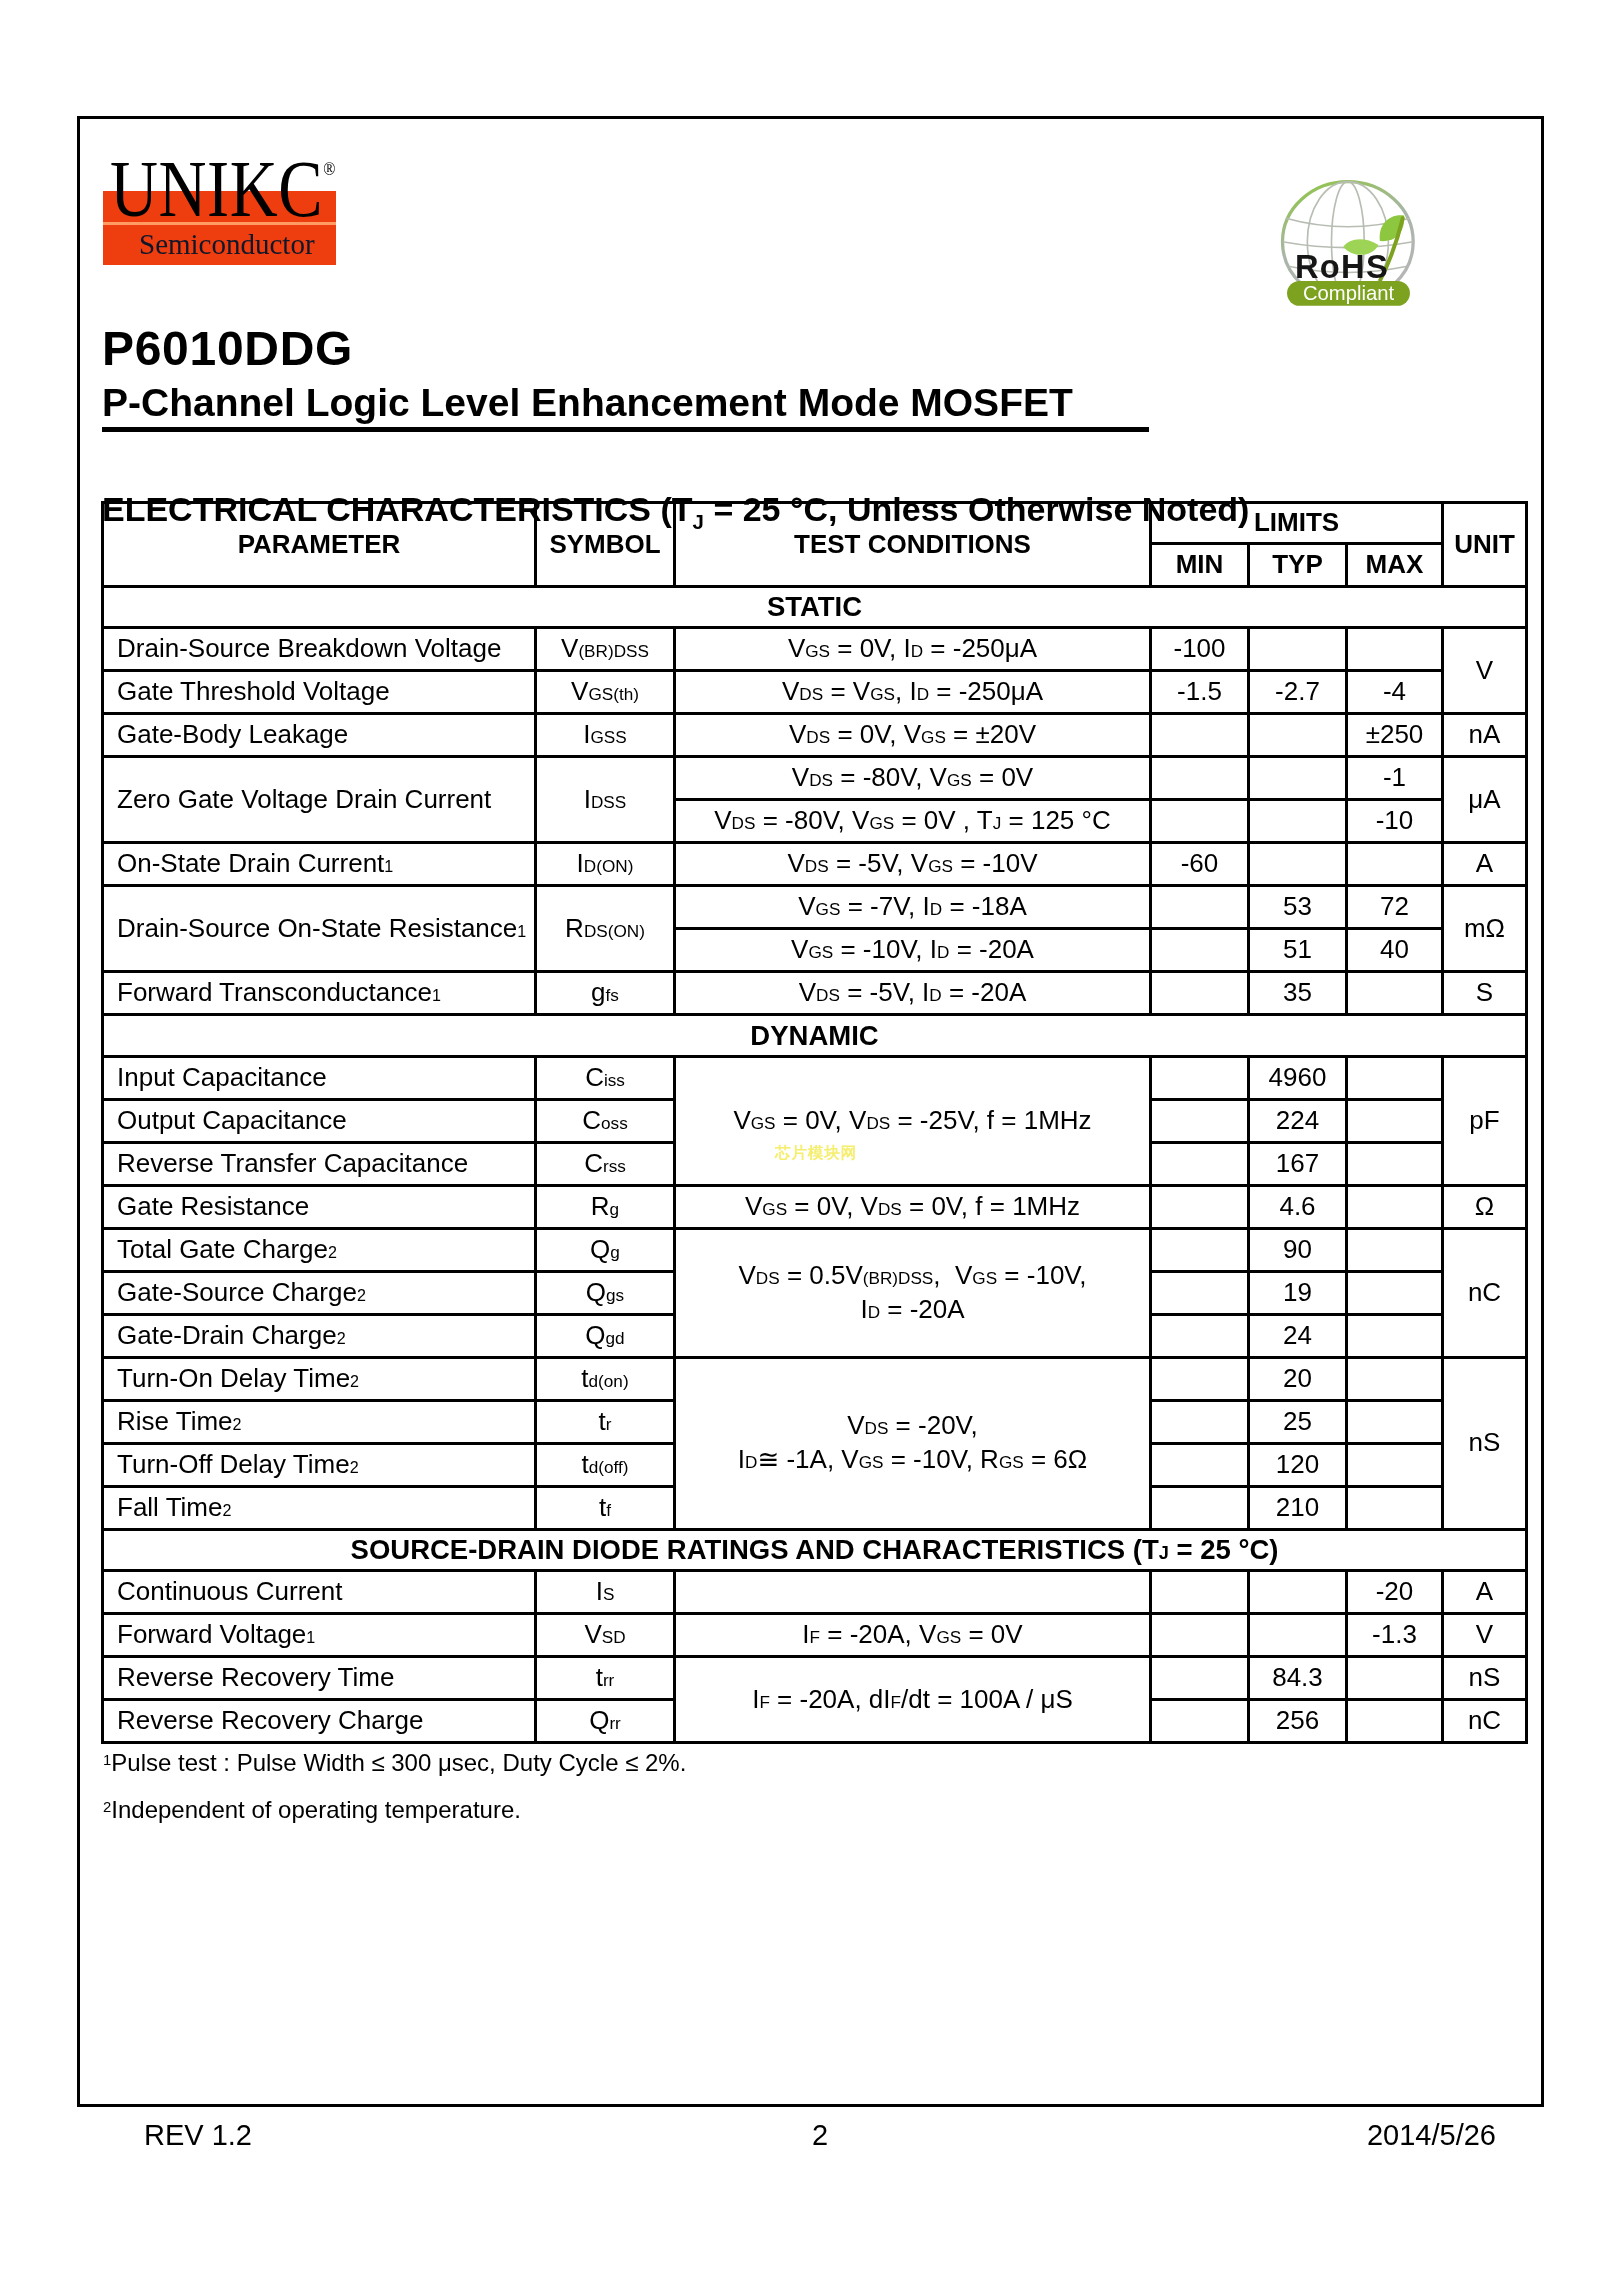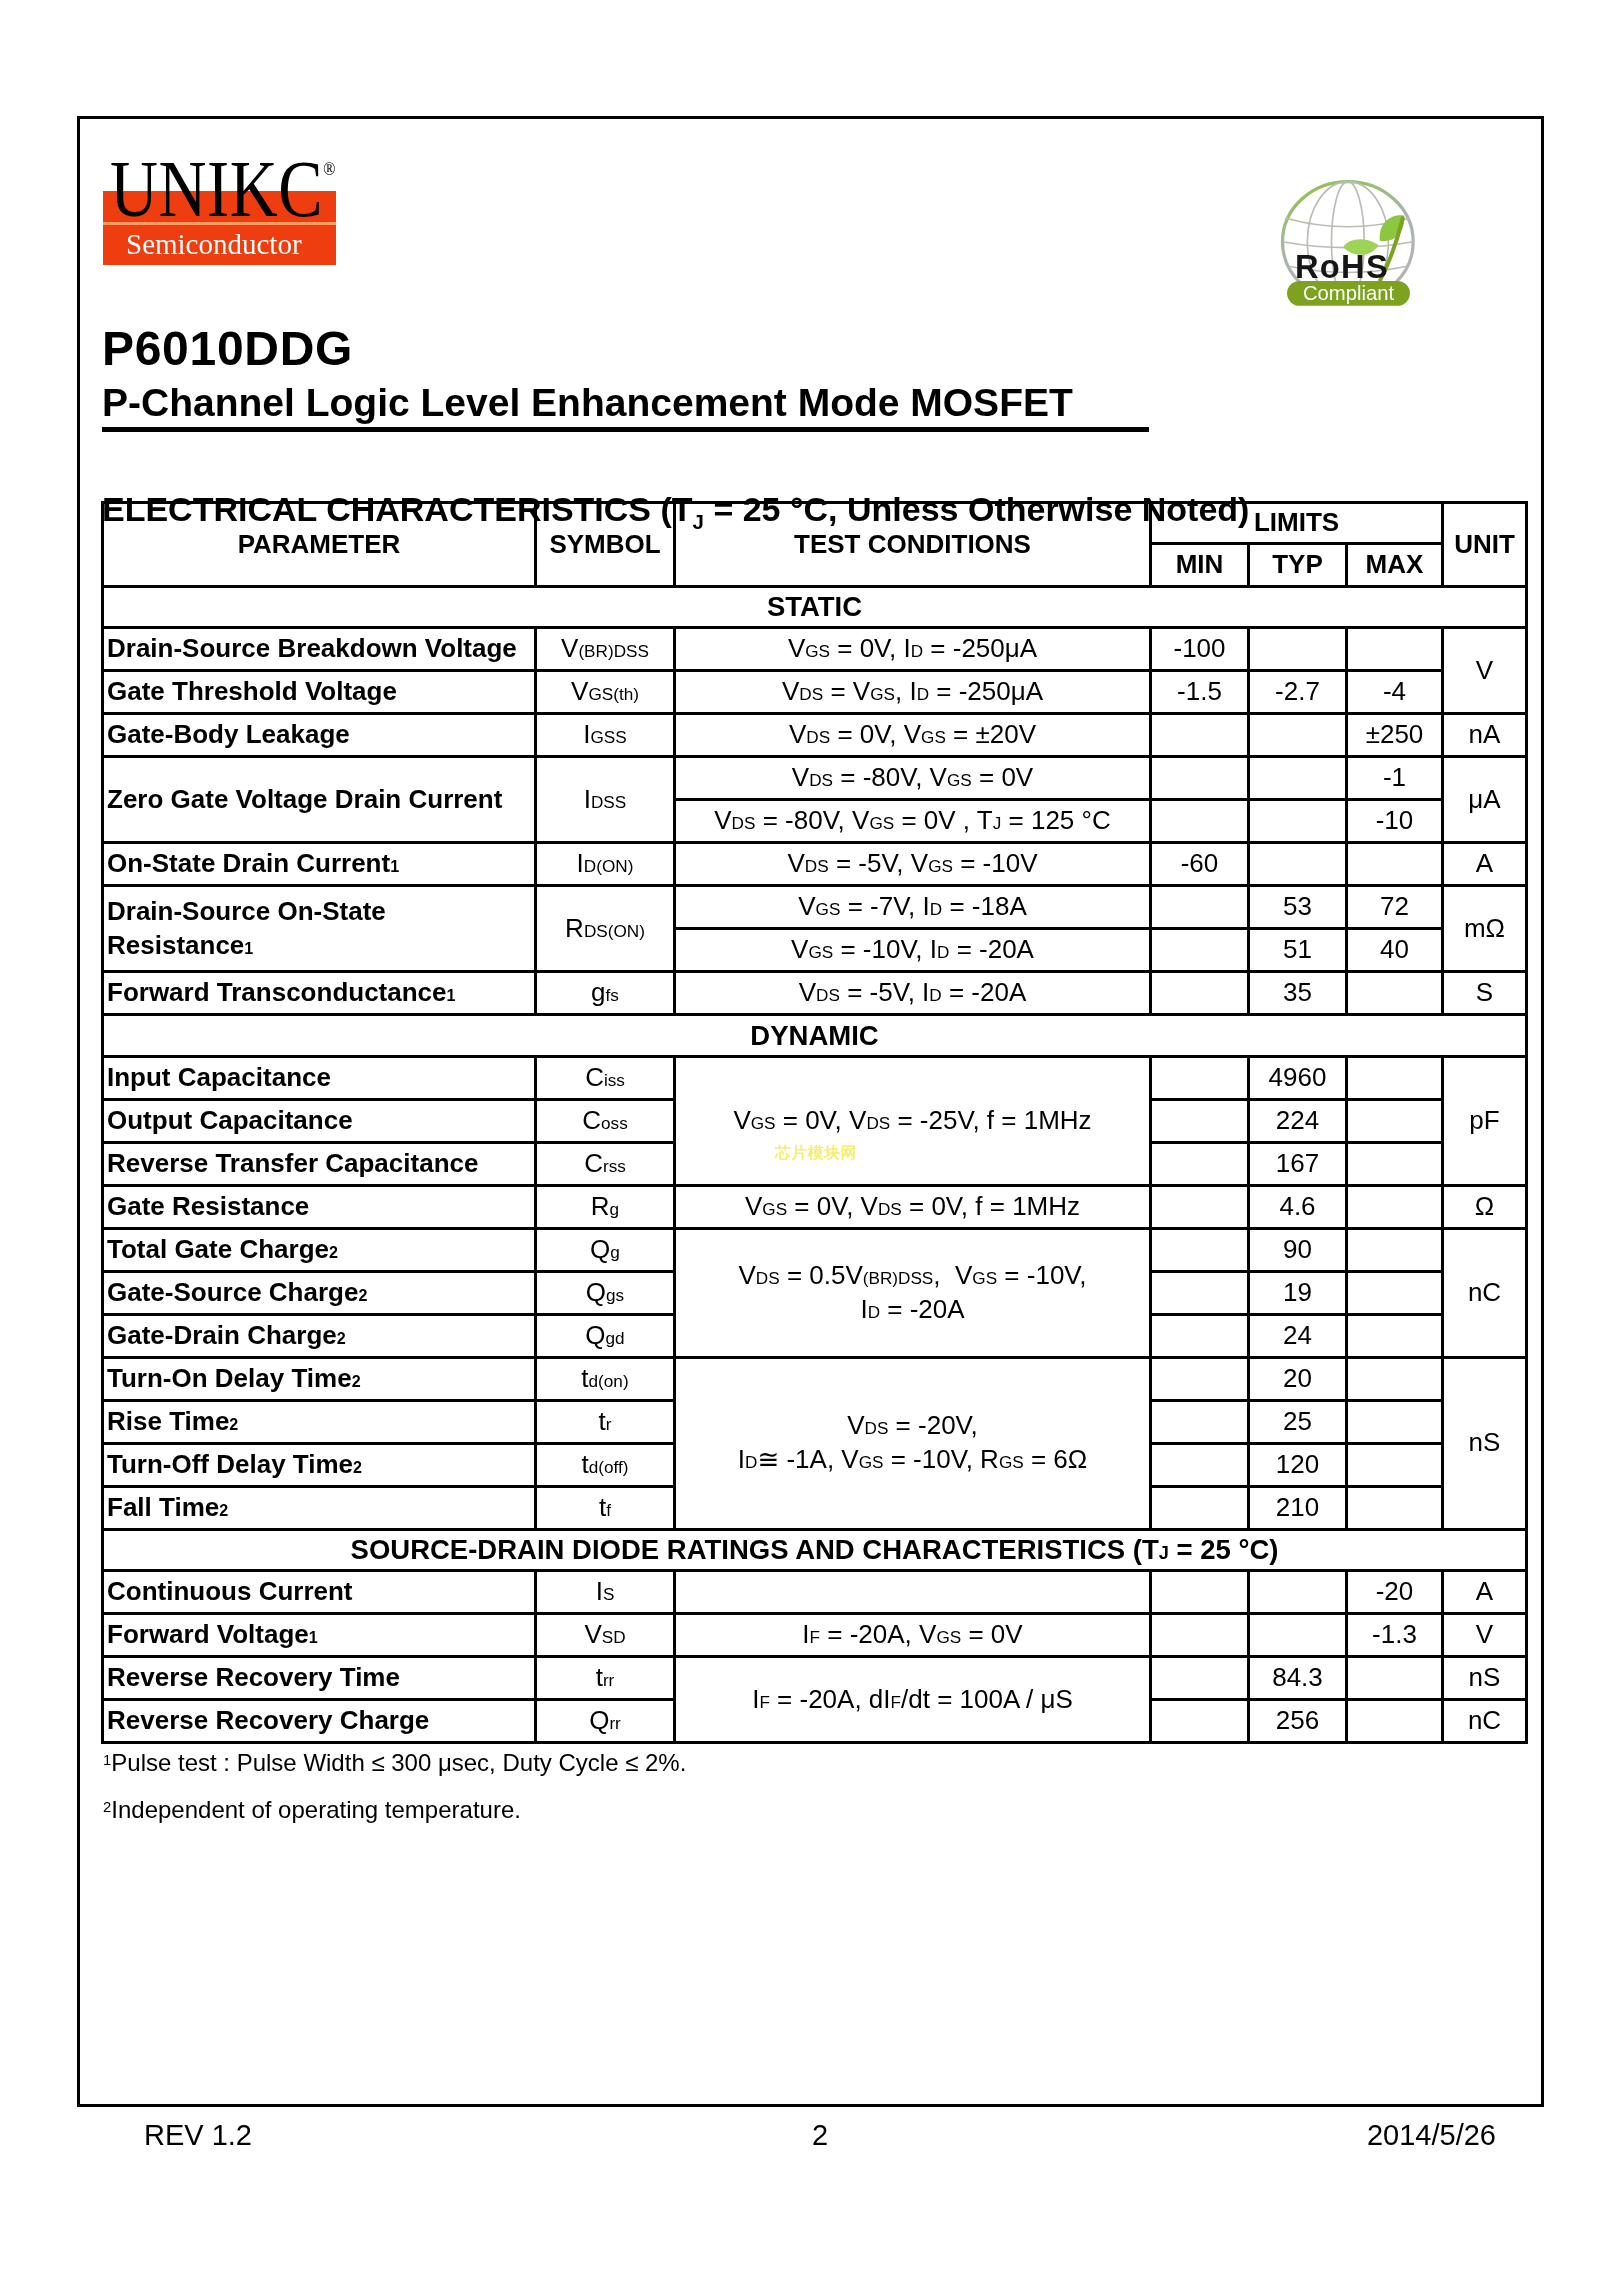--- a/index.html
+++ b/index.html
@@ -20,23 +20,23 @@
   
   .logo-box {
     left:103px; top:191px; width:233px; height:74px;
     background:var(--brand-orange);
   }
   .logo-divider {
     position:absolute; left:0; top:31px; width:100%; height:2.6px;
     background:var(--logo-divider);
   }
   .logo-tagline {
-    position:absolute; left:23px; top:35px; width:100%;
+    position:absolute; left:36px; top:35px; width:100%;
     font-family:"Liberation Serif","DejaVu Serif",serif;
-    font-size:29px; color:#ffffff; line-height:37px;
+    font-size:29px; color:#0f172a; line-height:37px;
   }
   .logo-wordmark {
     left:110px; top:148px;
     font-family:"Liberation Serif","DejaVu Serif",serif;
     font-size:81px; line-height:1.02; color:#000;
     transform:scaleX(0.82); transform-origin:left top;
     white-space:nowrap; letter-spacing:0.7px;
   }
   .logo-wordmark .reg { font-size:19.6px; vertical-align:41px; letter-spacing:0; }
 
@@ -59,21 +59,21 @@
   }
   .char-table td, .char-table th {
     border:3.3px solid #000; text-align:center; vertical-align:middle;
     padding:1.3px 3.9px; line-height:1.3; overflow:hidden;
   }
   .char-table th { font-weight:bold; font-size:26px; }
   .char-table tr.hrow1 { height:41px; }
   .char-table tr.hrow2 { height:43px; }
   .char-table tr.sec   { height:41px; }
   .char-table tr.data  { height:43px; }
-  .char-table td.param { text-align:left; padding-left:3px;font-weight:bold; }
+  .char-table td.param { text-align:left; padding-left:13px; }
   .char-table tr.sec td { font-weight:bold; font-size:27.5px; }
   .char-table sub { font-size:66%; vertical-align:-16%; line-height:0; }
   .char-table sup { font-size:62%; vertical-align:34%; line-height:0; }
   .cond-rel { position:relative; }
 
   .watermark {
     position:absolute; left:99px; top:85px;
     font-size:15.7px; color:var(--watermark); white-space:nowrap;
     font-weight:bold; letter-spacing:0.7px;
   }

